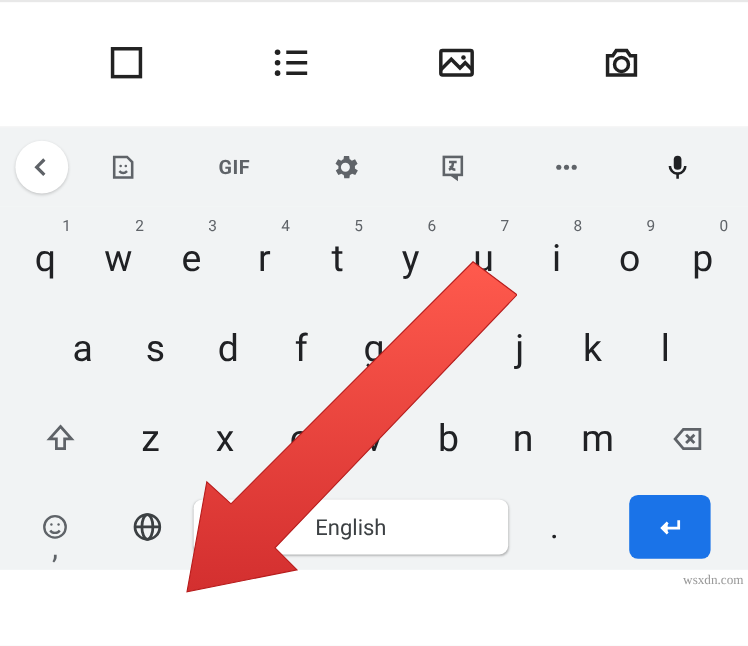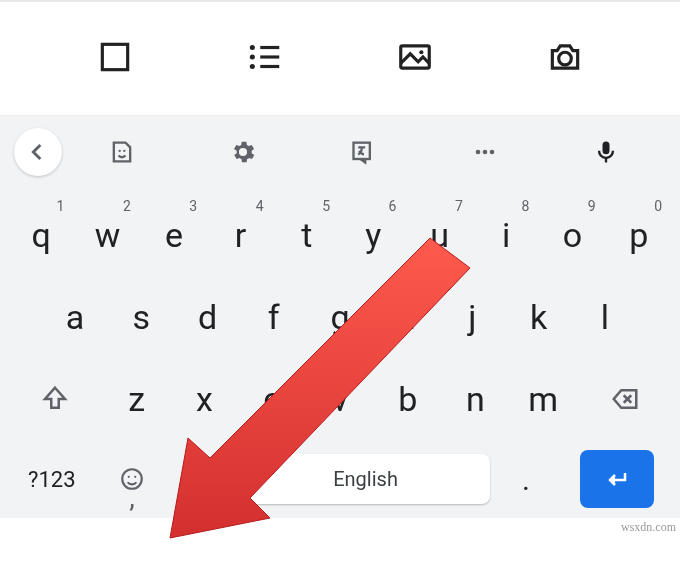--- a/index.html
+++ b/index.html
@@ -168,20 +168,23 @@
   </div>
   <div class="sug-item">
     <svg viewBox="0 0 24 24" fill="none" stroke="#5f6368" stroke-width="2">
       <path d="M5 4h10l4 4v12H5z"></path>
       <circle cx="10" cy="11" r="1" fill="#5f6368" stroke="none"></circle>
       <circle cx="14" cy="11" r="1" fill="#5f6368" stroke="none"></circle>
       <path d="M9 15c1 1 2 1.5 3 1.5s2-0.5 3-1.5"></path>
     </svg>
   </div>
   <div class="sug-item">
+    <span class="gif-label">GIF</span>
+  </div>
+  <div class="sug-item">
     <svg viewBox="0 0 24 24" fill="#5f6368">
         <path d="M19.4 13a7.5 7.5 0 000-2l2.1-1.6-2-3.5-2.5 1a7.5 7.5 0 00-1.7-1l-.4-2.6h-4l-.4 2.6a7.5 7.5 0 00-1.7 1l-2.5-1-2 3.5L6.6 11a7.5 7.5 0 000 2l-2.1 1.6 2 3.5 2.5-1a7.5 7.5 0 001.7 1l.4 2.6h4l.4-2.6a7.5 7.5 0 001.7-1l2.5 1 2-3.5zM12 15.5A3.5 3.5 0 1115.5 12 3.5 3.5 0 0112 15.5z"></path>
       </svg>
   </div>
   <div class="sug-item">
     <svg viewBox="0 0 24 24" fill="none" stroke="#5f6368" stroke-width="2">
       <rect x="3" y="4" width="14" height="14"></rect>
       <path d="M9 18l4 3v-3"></path>
       <path d="M7 8h6M10 8v1c0 2-1 4-3 5M8 11c1 2 3 3 4 3"></path>
     </svg>
@@ -306,23 +309,20 @@
     <div class="key backspace">
       <svg width="34" height="30" viewBox="0 0 24 24" fill="none" stroke="#5f6368" stroke-width="2">
           <path d="M21 5H9l-6 7 6 7h12z"></path>
           <line x1="11" y1="9" x2="17" y2="15"></line>
           <line x1="17" y1="9" x2="11" y2="15"></line>
         </svg>
     </div>
   </div>
 
   <div class="kb-row row4">
-    <div class="key sym">
-        <span>?123</span>
-      </div>
     <div class="key emoji-key">
       <svg width="26" height="26" viewBox="0 0 24 24" fill="none" stroke="#5f6368" stroke-width="2">
           <circle cx="12" cy="12" r="9"></circle>
           <circle cx="9" cy="10" r="1" fill="#5f6368" stroke="none"></circle>
           <circle cx="15" cy="10" r="1" fill="#5f6368" stroke="none"></circle>
           <path d="M8 15c1 1.5 2.5 2 4 2s3-.5 4-2"></path>
         </svg>
       <span class="comma-label">,</span>
     </div>
     <div class="key globe-key">

